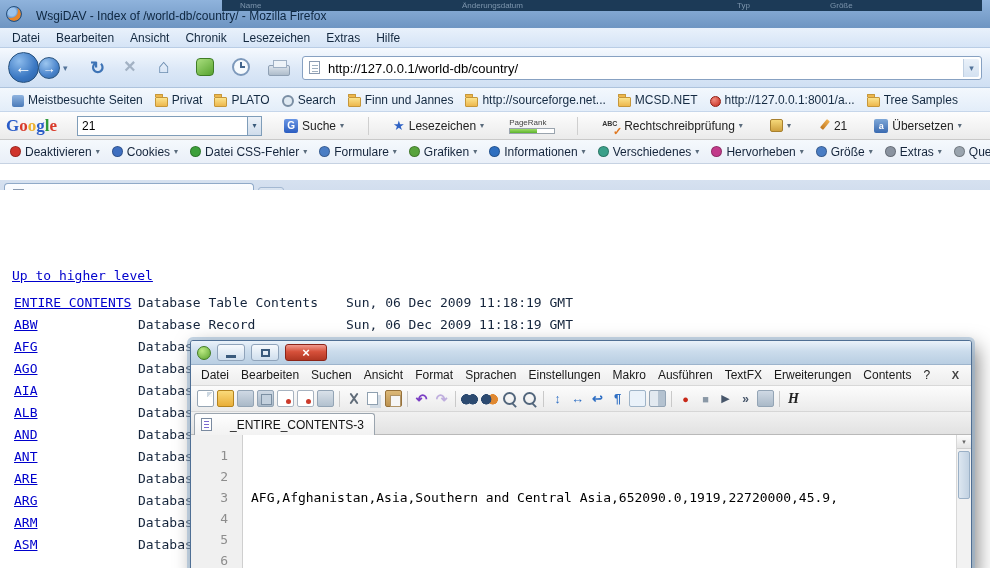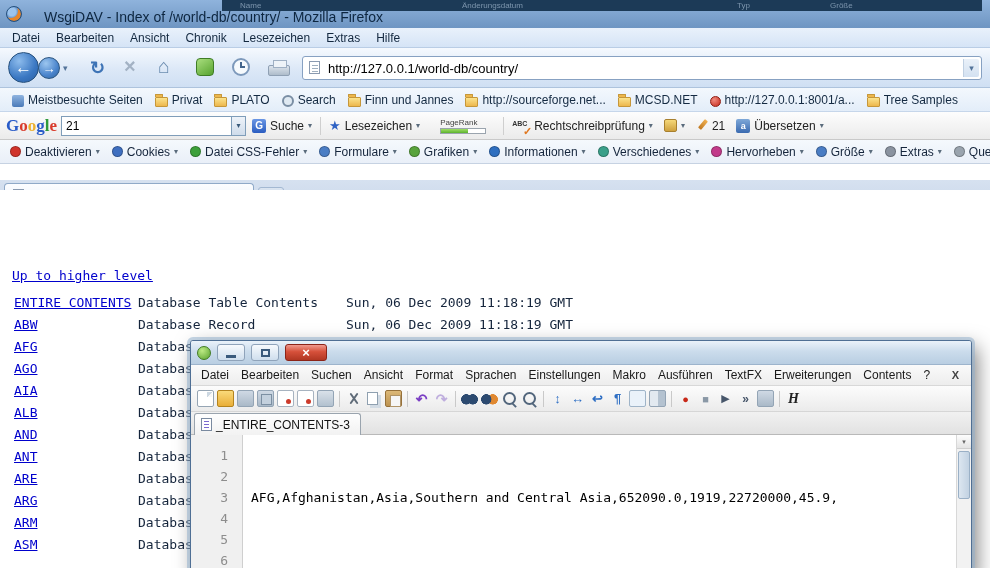--- a/index.html
+++ b/index.html
@@ -6,21 +6,21 @@
 html,body{width:990px;height:568px}
 body{font-family:"Liberation Sans",sans-serif;font-size:12px;color:#15253c;background:#fff}
 #screen{position:relative;width:990px;height:568px;overflow:hidden;background:#fff}
 .bar{position:absolute;left:0;width:990px;display:flex;align-items:center}
 
 
 .titlebar{top:0;height:28px;background:linear-gradient(#8fb3dc,#6e95c2)}
 .ff-logo{position:absolute;left:6px;top:6px;width:16px;height:16px;border-radius:50%;
  background:radial-gradient(circle at 35% 35%,#9cc4ee 0 30%,#2a5da0 70%);
  box-shadow:inset -3px -3px 0 #e8862a;border:1px solid #24507e}
-.ff-title{position:absolute;left:44px;top:9px;font-size:14px;color:#0d2640;white-space:nowrap}
+.ff-title{position:absolute;left:36px;top:9px;font-size:12px;color:#0d2640;white-space:nowrap}
 .bgstrip{position:absolute;left:222px;top:0;width:760px;height:11px;background:#1c3a57}
 .bgcol{position:absolute;top:1px;font-size:8px;color:rgba(200,220,240,.55);white-space:nowrap}
 
 
 .menubar{top:28px;height:20px;background:linear-gradient(#e9f1fb,#d5e4f6);border-bottom:1px solid #b9cde5;padding-left:4px}
 .mitem{padding:0 8px;line-height:20px;color:#13283f;cursor:default}
 
 
 .navbar{top:48px;height:40px;background:linear-gradient(#f5f9fe,#dce8f7 55%,#cfdff3);border-bottom:1px solid #adc3dd}
 .backbtn{position:absolute;left:8px;top:4px;width:31px;height:31px;border-radius:50%;
@@ -54,30 +54,30 @@
 
 .bmbar{top:88px;height:24px;background:linear-gradient(#f3f8fd,#e3edf9);border-bottom:1px solid #c6d6ea;padding-left:6px;overflow:hidden;white-space:nowrap}
 .bmitem{display:inline-flex;align-items:flex-end;gap:4px;padding:0 6px;color:#142a42;flex:0 0 auto}
 .folder{width:13px;height:10px;background:linear-gradient(#fbe38d,#edb74d);border:1px solid #c6973a;border-radius:1px;position:relative}
 .folder::before{content:"";position:absolute;left:-1px;top:-4px;width:6px;height:2px;background:#edb74d;border:1px solid #c6973a;border-bottom:none;border-radius:1px 1px 0 0}
 .mvicon{width:12px;height:12px;border-radius:2px;background:linear-gradient(#8fb4e0,#4a7ab8)}
 .searchbm{width:12px;height:12px;border-radius:50%;border:2px solid #7a8ea4;background:#dfe9f2}
 .reddot{width:11px;height:11px;border-radius:50%;background:radial-gradient(circle at 35% 30%,#f08a7e,#c5281b);border:1px solid #8e1d12}
 
 
-.gbar{top:112px;height:28px;background:linear-gradient(#fdfdfd,#ebebeb);border-bottom:1px solid #c9c9c9;padding-left:6px;gap:1px;overflow:hidden;white-space:nowrap}
+.gbar{top:112px;height:28px;background:linear-gradient(#fdfdfd,#ebebeb);border-bottom:1px solid #c9c9c9;padding-left:6px;gap:17px;overflow:hidden;white-space:nowrap}
 .glogo{font-family:"Liberation Serif",serif;font-weight:bold;font-size:17px;margin-right:3px;flex:0 0 auto}
 .gsearchwrap{display:inline-flex;height:20px;flex:0 0 auto}
 .gsearch{width:170px;height:20px;border:1px solid #7f9db9;border-right:none;font-size:12px;padding:0 4px;font-family:"Liberation Sans",sans-serif}
 .gsdrop{width:15px;height:20px;background:linear-gradient(#eef3f9,#cfdceb);border:1px solid #7f9db9;display:flex;align-items:center;justify-content:center;font-size:8px;color:#3a5a7a}
 .gbtn{display:inline-flex;align-items:center;gap:4px;padding:0 5px;height:22px;color:#222;flex:0 0 auto}
 .drop{font-size:8px;color:#5a6b7c}
 .gicon{width:14px;height:14px;border-radius:2px;background:linear-gradient(#6a96e4,#2a5cc0);color:#fff;font-size:10px;font-weight:bold;display:flex;align-items:center;justify-content:center}
 .gstar{color:#2f62c4;font-size:13px}
-.prwrap{display:inline-flex;flex-direction:column;justify-content:center;margin:0 14px;flex:0 0 auto}
+.prwrap{display:inline-flex;flex-direction:column;justify-content:center;margin:0 3px;flex:0 0 auto}
 .prtext{font-size:8px;color:#444;line-height:9px}
 .prbar{width:46px;height:6px;border:1px solid #9aa4ae;background:#fff;margin-top:1px}
 .prfill{width:60%;height:100%;background:linear-gradient(#9ede66,#5cb32e)}
 .abcwrap{position:relative;width:18px;height:14px;font-size:7px;font-weight:bold;color:#333;line-height:9px}
 .abccheck{position:absolute;right:-2px;bottom:-3px;color:#e07820;font-size:11px;font-weight:bold}
 .autofill{width:13px;height:13px;border-radius:2px;background:linear-gradient(#f5d879,#cfa13f);border:1px solid #a8802e}
 .pencil{width:12px;height:13px;position:relative}
 .pencil::before{content:"";position:absolute;left:5px;top:0;width:4px;height:11px;background:linear-gradient(#f0b050,#c07820);transform:rotate(40deg);border-radius:1px}
 .tricon{width:14px;height:14px;border-radius:2px;background:linear-gradient(#7fa8d8,#3a6ab0);color:#fff;font-size:9px;font-weight:bold;display:flex;align-items:center;justify-content:center}
 .gsep{width:1px;height:18px;background:#cfcfcf;margin:0 2px;flex:0 0 auto}
@@ -149,21 +149,21 @@
 .ti-zin::after,.ti-zout::after{content:"";position:absolute;right:1px;bottom:1px;width:6px;height:2px;background:#52667c;transform:rotate(45deg)}
 .ti-syncv,.ti-synch,.ti-wrap,.ti-pilcrow{color:#2f6fc4;font-weight:bold;font-size:13px}
 .ti-guides{background:#eaf2fa;border:1px solid #9fb4c8}
 .ti-docmap{background:linear-gradient(90deg,#e2e9f0 55%,#b4c2d0 55%);border:1px solid #93a4b5}
 .ti-record{color:#c82818;font-size:11px}
 .ti-stoprec{color:#8a98a6;font-size:11px}
 .ti-play{color:#47566a;font-size:11px}
 .ti-playall{color:#47566a;font-weight:bold;font-size:12px}
 .ti-H{font-family:"Liberation Serif",serif;font-style:italic;font-weight:bold;color:#222;font-size:14px}
 .npp-tabbar{position:absolute;left:0;top:71px;width:100%;height:23px;background:linear-gradient(#f1f1f1,#e2e2e2);border-bottom:1px solid #b9b9b9}
-.npptab{position:absolute;left:3px;top:1px;height:22px;display:flex;align-items:center;gap:4px;padding:0 10px 0 6px;
+.npptab{position:absolute;left:3px;top:1px;height:22px;display:flex;align-items:center;gap:18px;padding:0 10px 0 6px;
  background:linear-gradient(#fefefe,#f2f2f2);border:1px solid #9aa4ae;border-bottom:none;border-radius:3px 3px 0 0;color:#111}
 .npptab-icon{width:11px;height:13px;background:#fff;border:1px solid #7a8aa0;position:relative}
 .npptab-icon::before{content:"";position:absolute;left:2px;top:2px;width:5px;height:1px;background:#7a6ad0;box-shadow:0 3px 0 #7a6ad0,0 6px 0 #7a6ad0}
 .npp-editor{position:absolute;left:0;top:94px;width:100%;bottom:0;display:flex;background:#fff;overflow:hidden}
 .gutter{width:52px;background:#f0f0f0;border-right:1px solid #cfcfcf;color:#8d8d8d;text-align:right;padding:10px 14px 0 0;line-height:21px;flex:0 0 auto}
 .codearea{flex:1;padding:10px 0 0 8px;line-height:21px;white-space:pre;color:#000;overflow:hidden}
 .codeline.cur{background:#e9f0e9}
 .vscroll{position:absolute;right:0;top:94px;bottom:0;width:15px;background:#f2f2f2;border-left:1px solid #d8d8d8}
 .vs-up{position:absolute;top:0;left:0;width:14px;height:14px;background:linear-gradient(#fdfdfd,#e4e4e4);border-bottom:1px solid #cfcfcf;
  display:flex;align-items:center;justify-content:center;font-size:7px;color:#666}

